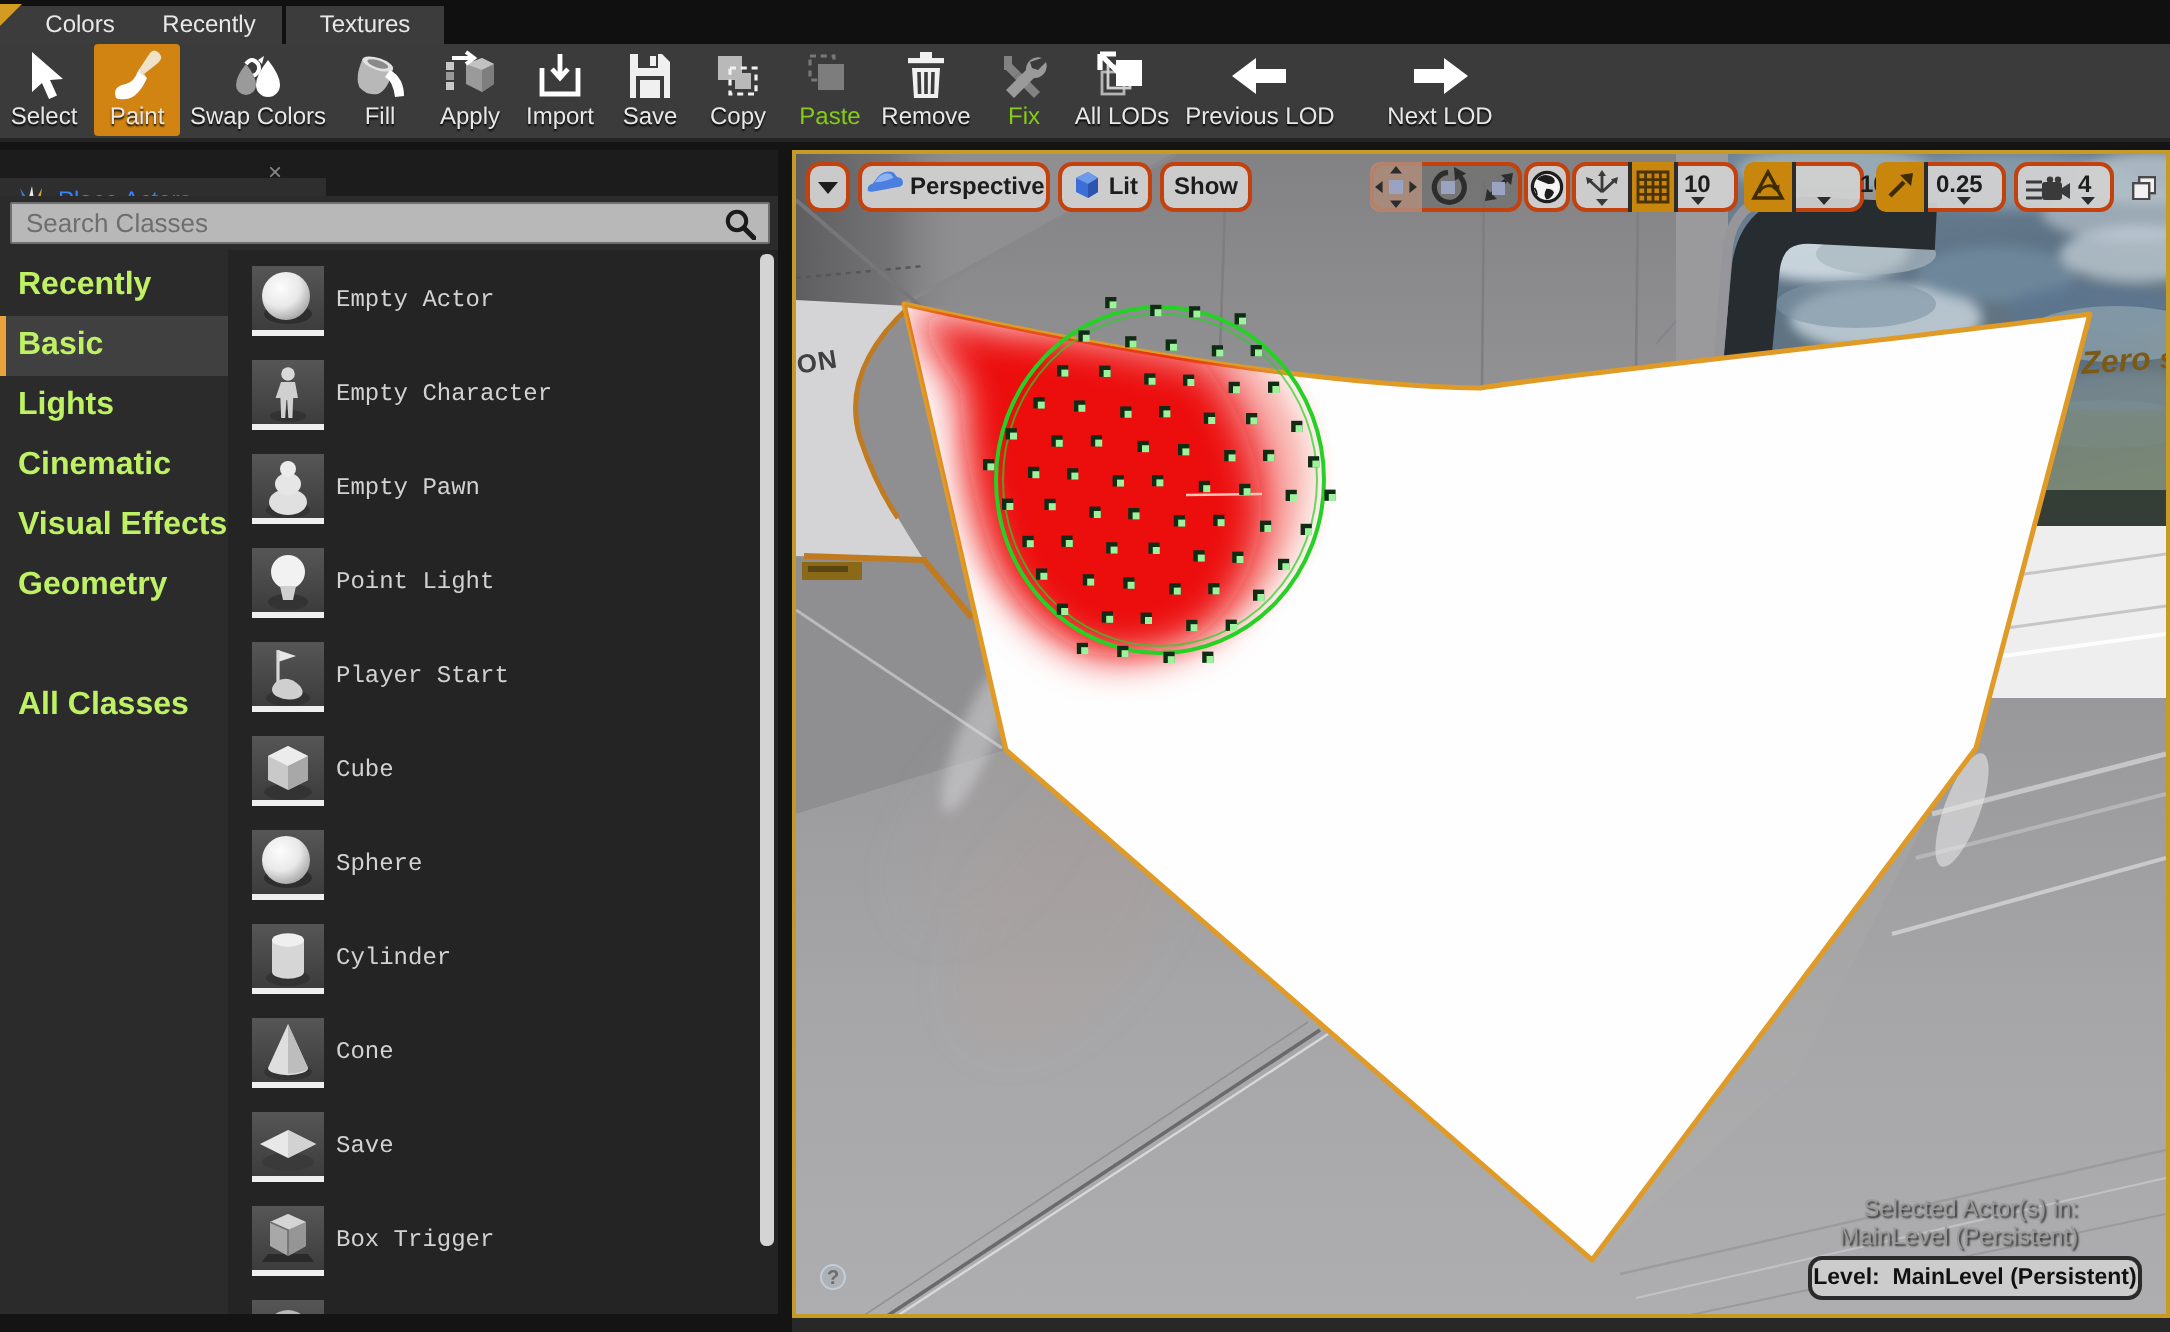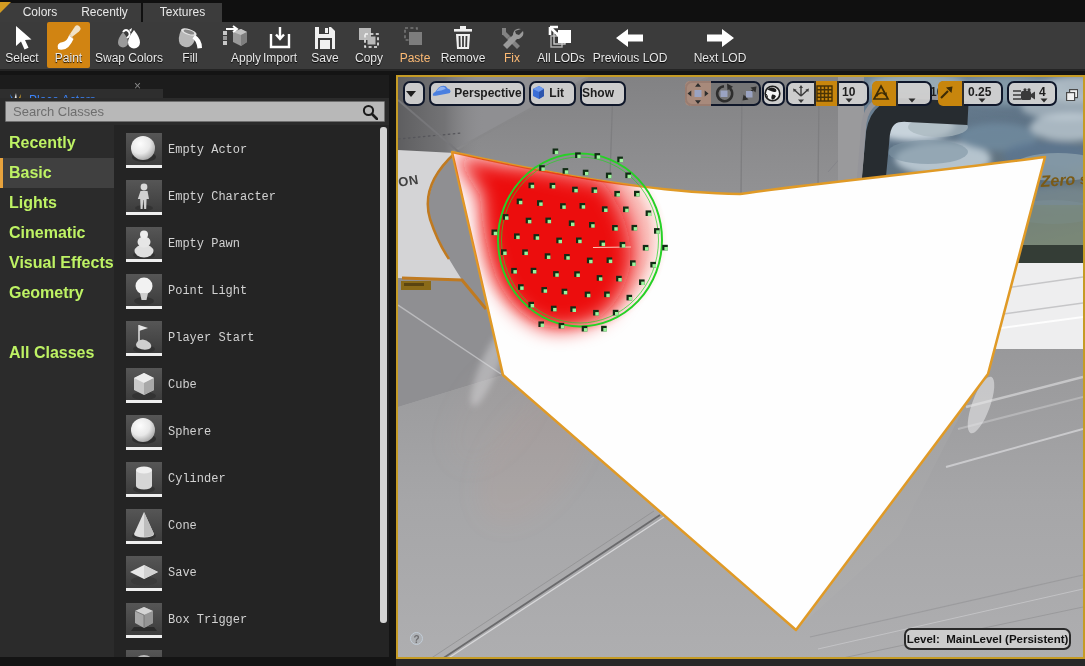--- a/index.html
+++ b/index.html
@@ -7,40 +7,40 @@
 #root { position:relative; width:1085px; height:666px; background:#141414; }
 
 #tabbar { position:absolute; left:0; top:0; width:1085px; height:22px; background:#101010; }
 .ttab { position:absolute; top:3px; height:19px; background:#3c3c3c; color:#e8e8e8; font-size:12px; line-height:19px; text-align:center; }
 #corner-tri { position:absolute; left:0; top:2px; width:0; height:0; border-top:11px solid #d29b22; border-right:11px solid transparent; z-index:3; }
 
 #toolbar { position:absolute; left:0; top:22px; width:1085px; height:49px; background:#3b3b3b; border-bottom:2px solid #242424; }
 .titem { position:absolute; top:0; height:47px; text-align:center; color:#efefef; }
 .titem .tic { height:26px; margin-top:3px; display:flex; align-items:center; justify-content:center; }
 .titem .tlb { font-size:12px; line-height:15px; color:#e8e8e8; text-shadow:0 1px 1px #000;}
-.titem.dim .tlb { color:#fdba74; text-shadow:none;}
+.titem.dim .tlb { color:#84cc16; text-shadow:none;}
 
 #lpanel { position:absolute; left:0; top:75px; width:389px; height:582px; background:#232323; }
 #lptabrow { position:absolute; left:0; top:0; width:389px; height:23px; background:#1c1c1c; }
 #lptab { position:absolute; left:0; top:0; width:163px; height:23px; background:#2e2e2e; color:#3b82f6; font-size:12px; line-height:23px;margin-top:14px; }
 #searchrow { position:absolute; left:0; top:23px; width:389px; height:27px; background:#2b2b2b; }
 #searchbox { position:absolute; left:5px; top:3px; width:380px; height:21px; background:#b8b8b8; border:1px solid #6f6f6f; border-radius:1px; color:#6e6e6e; font-size:13px; line-height:19px; padding-left:7px; }
 #cats { position:absolute; left:0; top:50px; width:114px; height:532px; background:#2b2b2b; }
 .cat { position:absolute; left:0; width:114px; height:30px; color:#bef264; font-size:16px; font-weight:bold; line-height:30px; padding-left:9px; }
 .cat.sel { background:#404040; border-left:3px solid #e8a33d; padding-left:6px; }
 #alist { position:absolute; left:114px; top:50px; width:275px; height:532px; background:#242424; overflow:hidden;font-family:Liberation Mono, monospace; }
 .aitem { position:absolute; left:0; width:275px; height:47px; }
 .aitem .thumb { position:absolute; left:12px; top:6px; width:36px; height:35px; background:linear-gradient(#565656,#3a3a3a); }
 .aitem .thumb::after { content:""; position:absolute; left:0; bottom:0; width:36px; height:3px; background:#efefef; }
 .aitem .albl { position:absolute; left:54px; top:0; height:47px; line-height:47px; font-size:12px; color:#d2d2d2; }
 #lscroll { position:absolute; left:380px; top:52px; width:7px; height:496px; background:#d4d4d4; border-radius:3px; }
 
 #vp { position:absolute; left:396px; top:75px; width:689px; height:584px; border:2px solid #c59b25; background:#9a9a9a; overflow:hidden; }
 #vpscene { position:absolute; left:0; top:0; width:685px; height:582px; }
-.vbtn { position:absolute; top:4px; height:25px; white-space:nowrap; background:rgba(208,208,208,0.95); border:2px solid #0f172a; border-radius:7px; color:#1d1d1d; font-size:12px; font-weight:bold; line-height:21px; }
+.vbtn { position:absolute; top:4px; height:25px; white-space:nowrap; background:rgba(208,208,208,0.95); border:2px solid #c2410c; border-radius:7px; color:#1d1d1d; font-size:12px; font-weight:bold; text-align:center; line-height:21px; }
 #vptexts { position:absolute; right:44px; top:520px; text-align:right; color:#9a9a9a; font-size:12px; text-shadow:1px 1px 1px #333; }
 #levelbox { position:absolute; left:506px; top:551px; width:167px; height:22px; background:#ccc; border:2px solid #2a2a2a; border-radius:7px; color:#111; font-weight:bold; font-size:11.5px; text-align:center; line-height:18px; white-space:nowrap; }
 #helpq { position:absolute; left:12px; top:555px; width:13px; height:13px; border-radius:50%; border:1.5px solid #c2cdd8; color:#6e6e70; font-size:10px; font-weight:bold; text-align:center; line-height:13px; background:rgba(175,180,185,0.55);}
 </style>
 </head>
 <body>
 <div id="root">
   <div id="tabbar">
     <div class="ttab" style="left:0;width:80px;">Colors</div>
     <div class="ttab" style="left:68px;width:73px;">Recently</div>
@@ -83,21 +83,21 @@
             <g transform="rotate(18 13 13)">
               <path d="M4,7 L20,7 Q21,17 17,21 Q12,24 7,21 Q3,17 4,7 Z" fill="#b8b8b8"></path>
               <ellipse cx="12" cy="7" rx="8" ry="3" fill="#e2e2e2"></ellipse>
               <ellipse cx="12" cy="7" rx="5.5" ry="1.8" fill="#8a8a8a"></ellipse>
             </g>
             <path d="M20,10 q7,4 7,13 l-4.5,0.5 q-1,-8 -5,-10 z" fill="#fff"></path>
           </svg>
         </div>
         <div class="tlb">Fill</div>
       </div>
-    <div class="titem" style="left:209px;width:52px;text-align:right;">
+    <div class="titem" style="left:209px;width:52px;">
         <div class="tic">
           <svg width="30" height="26" viewBox="0 0 30 26">
             <rect x="3" y="6" width="4" height="4" fill="#c8c8c8"></rect>
             <rect x="3" y="11" width="4" height="4" fill="#989898"></rect>
             <rect x="3" y="16" width="4" height="4" fill="#c8c8c8"></rect>
             <path d="M13,7 L21,4 L27,7 L27,17 L21,21 L13,17 Z" fill="#9a9a9a"></path>
             <path d="M13,7 L21,4 L27,7 L21,10 Z" fill="#c2c2c2"></path>
             <path d="M21,10 L27,7 L27,17 L21,21 Z" fill="#7e7e7e"></path>
             <path d="M6,4 L16,4 M13,1 l4,3 l-4,3" fill="none" stroke="#fff" stroke-width="2"></path>
           </svg>
@@ -848,16 +848,17 @@
 <span style="position:absolute;left:30px;top:-1px;">4</span>
 <svg width="8" height="5" viewBox="0 0 8 5" style="position:absolute;left:31px;top:15px;">
             <path d="M0.5,0.5 L7.5,0.5 L4,4.5 Z" fill="#2c2c2c"></path>
           </svg>
 </div>
     <div style="position:absolute;left:668px;top:10px;width:12px;height:12px;"><svg width="12" height="12" viewBox="0 0 12 12">
             <rect x="3.6" y="0.6" width="8" height="8" fill="#f2f2f2" stroke="#4a4a4a" stroke-width="1.2"></rect>
             <rect x="0.6" y="3.6" width="8" height="8" fill="#f2f2f2" stroke="#4a4a4a" stroke-width="1.2"></rect>
           </svg></div>
   </div>
+    <div id="vptexts">Selected Actor(s) in:<br>MainLevel (Persistent)</div>
     <div id="levelbox">Level:&nbsp; MainLevel (Persistent)</div>
     <div id="helpq">?</div>
   </div>
 </div>
 
 </body></html>

